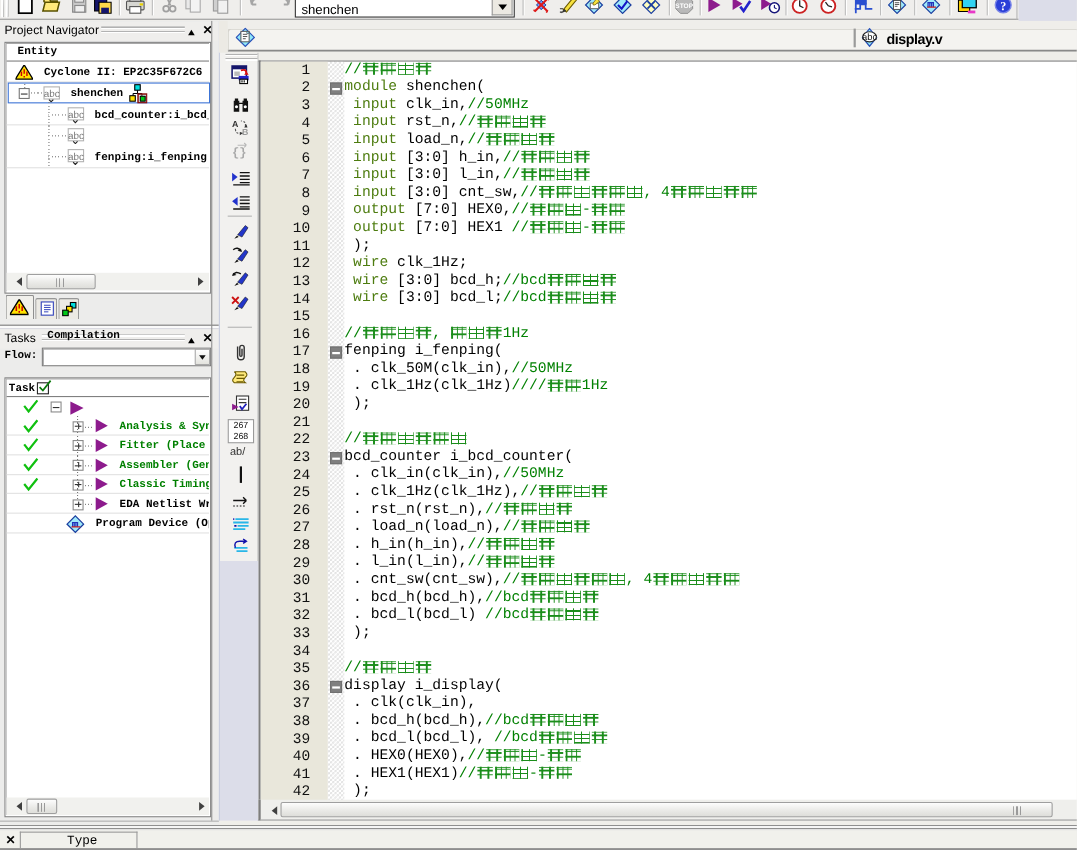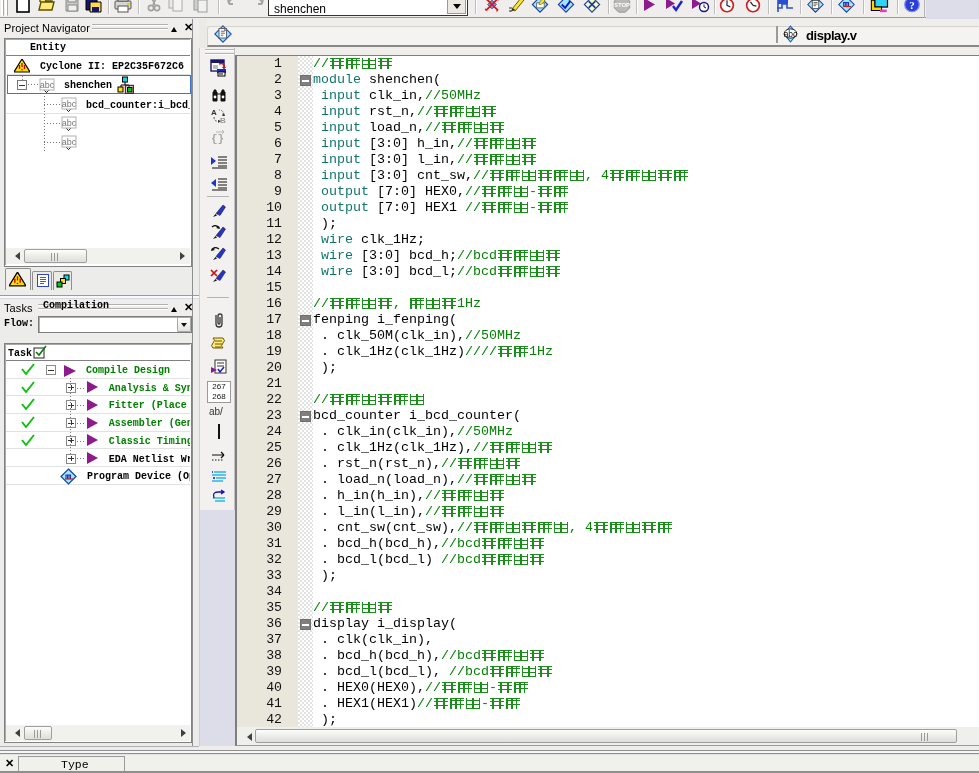--- a/index.html
+++ b/index.html
@@ -34,21 +34,21 @@
 
 #tabstrip{position:absolute;left:207px;top:25.6px;width:772px;height:21.9px;background:#f4f3f0;border-bottom:2px solid #898989;border-radius:3px 0 0 0;border-top:1px solid #d5d3cd;border-left:1px solid #d5d3cd}
 #vtoolbar{position:absolute;left:199px;top:48px;width:36px;height:698px;background:#f2f1ef;border-left:1px solid #c9cedf;border-right:1px solid #c2c2c2}
 #vtb-lav{position:absolute;left:0px;top:462px;width:36px;height:236px;background:#dcdde9}
 .vtbi{position:absolute;left:10px;width:18px;height:18px}
 .vsep{position:absolute;left:7px;width:22px;height:1px;background:#b4b4b4}
 #editor{position:absolute;left:235px;top:55px;width:744px;height:691px;background:#fff;border-left:2px solid #7e7e7e;border-top:1px solid #7e7e7e}
 #gutter{position:absolute;left:0px;top:0px;width:61px;height:672px;background:#e9e7db;font-family:"Liberation Mono",monospace;font-size:13.2px;line-height:16px;text-align:right;color:#111;padding-right:16px;white-space:pre}
 #foldcol{position:absolute;left:61px;top:0;width:15px;height:672px;background-image:linear-gradient(45deg,#e2e2e2 25%,transparent 25%,transparent 75%,#e2e2e2 75%),linear-gradient(45deg,#e2e2e2 25%,transparent 25%,transparent 75%,#e2e2e2 75%);background-position:0 0,2px 2px;background-size:4px 4px}
 #code{position:absolute;left:76px;top:0;font-family:"Liberation Mono",monospace;font-size:13.333px;line-height:16px;white-space:pre;color:#000}
-#code .k{color:#0f766e}
+#code .k{color:#4d7c0f}
 #code .c{color:#028102}
 i.z{display:inline-block;width:14px;height:11px;margin:0 1px;vertical-align:-2px;
  background:repeating-linear-gradient(0deg,currentColor 0 1px,transparent 1px 4px),repeating-linear-gradient(90deg,currentColor 0 1px,transparent 1px 6.5px);font-style:normal;opacity:.9}
 i.z:nth-of-type(3n+1){background-position:0 1px,3px 0}
 i.z:nth-of-type(3n+2){background:repeating-linear-gradient(0deg,currentColor 0 1px,transparent 1px 4.5px),repeating-linear-gradient(90deg,currentColor 0 1px,transparent 1px 4.5px);background-position:0 1px,1px 0}
 b.fc{display:inline-block;width:16px;font-weight:normal;position:relative}
 
 .fold{position:absolute;width:11px;height:11px;background:#7f7f7f;border:1px solid #707070}
 .fold:after{content:"";position:absolute;left:1px;top:4px;width:7px;height:2px;background:#fff}
 #hscroll{position:absolute;left:235px;top:727px;width:744px;height:19px;background:#efefec;border-left:2px solid #7e7e7e;border-bottom:1px solid #9a9a9a}
@@ -197,29 +197,30 @@
 <div id="dock"></div>
 
 <div class="ptitle" style="top:20px">
  <span class="t">Project Navigator</span>
  <span class="grip2" style="left:92px;top:4px;width:76px"></span>
  <span class="up" style="left:171px"></span>
       <span class="x" style="left:184px">✕</span>
 </div>
 
 <div class="tbox" style="top:38px;height:229px"></div>
-<div class="trow" style="left:6px;top:40px;width:184px;height:15.7px;border-bottom:1px solid #808080;"><span style="position:absolute;left:24px;top:2px">Entity</span></div>
+<div class="trow" style="left:6px;top:40px;width:184px;height:15.7px;border-bottom:1px solid #808080;"><span style="position:absolute;left:10px;top:2px">Entity</span></div>
 <div class="trow" style="left:6px;top:56px;width:184px;height:19.4px"><span style="position:absolute;left:34px;top:5px">Cyclone II: EP2C35F672C6</span></div>
 <svg class="abs" style="left:14px;top:59px;width:16px;height:14px" viewBox="0 0 16 14">
       <path d="M8 0 L16 13 L0 13 Z" fill="#ffe000" stroke="#000" stroke-width="1.2"></path>
       <path d="M8 4 v4 M8 10 v1.5 M5.5 6 v4 M10.5 6 v4" stroke="#cc0000" stroke-width="1.3"></path>
     </svg>
 <div class="abs" style="left:7px;top:75px;width:184px;height:19.4px;border:1px solid #3c74d6"></div>
 <div class="trow" style="left:6px;top:75.4px;width:184px;height:19px;border-bottom:0"><span style="position:absolute;left:58px;top:5px">shenchen</span></div>
 <div class="trow" style="left:6px;top:94.5px;width:184px;height:19.4px"><span style="position:absolute;left:80px;top:5px">bcd_counter:i_bcd_counter</span></div>
+<div class="trow" style="left:6px;top:133.3px;width:184px;height:19.4px"><span style="position:absolute;left:80px;top:5px">fenping:i_fenping</span></div>
 
 <div class="abs" style="left:21.5px;top:76px;width:1px;height:4px;background:repeating-linear-gradient(0deg,#777 0 1px,transparent 1px 3px)"></div>
 <div class="abs" style="left:17px;top:80px;width:10px;height:10px;background:#fff;border:1px solid #777"></div>
 <div class="abs" style="left:19px;top:84.5px;width:6px;height:1px;background:#333"></div>
 <div class="abs" style="left:28px;top:84px;width:12px;height:1px;background:repeating-linear-gradient(90deg,#777 0 1px,transparent 1px 3px)"></div>
 <div class="abs" style="left:44px;top:92px;width:1px;height:59px;background:repeating-linear-gradient(0deg,#777 0 1px,transparent 1px 3px)"></div>
 <div class="abs" style="left:44px;top:104px;width:17px;height:1px;background:repeating-linear-gradient(90deg,#777 0 1px,transparent 1px 3px)"></div>
 <div class="abs" style="left:44px;top:123px;width:17px;height:1px;background:repeating-linear-gradient(90deg,#777 0 1px,transparent 1px 3px)"></div>
 <div class="abs" style="left:44px;top:142px;width:17px;height:1px;background:repeating-linear-gradient(90deg,#777 0 1px,transparent 1px 3px)"></div>
 
@@ -291,21 +292,20 @@
 <div class="abs" style="left:177px;top:317px;width:14px;height:15px;background:linear-gradient(#ffffff,#e3e3de);border:1px solid #a8a8a8;border-radius:1px"></div>
 <div class="abs" style="left:180.5px;top:323px;width:0;height:0;border:3.5px solid transparent;border-top:4.5px solid #111"></div>
 
 <div class="tbox" style="top:343px;height:400px"></div>
 <div class="trow" style="left:6px;top:344px;width:184px;height:16.7px;border-bottom:1px solid #808080"><span style="position:absolute;left:2px;top:3.5px">Task</span></div>
 <svg class="abs" style="left:33px;top:345px;width:14px;height:14px" viewBox="0 0 14 14">
       <rect x="1" y="3" width="10" height="10" fill="#fff" stroke="#222"></rect>
       <path d="M3 7 L6 10 L13 1" stroke="#0b7a0b" stroke-width="1.6" fill="none"></path>
     </svg>
 
-<div class="trow" style="left:6px;top:361px;width:184px;height:17.7px;color:#008000"><span style="position:absolute;left:80px;top:4px">Compile Design</span></div>
 <div class="trow" style="left:6px;top:378.7px;width:184px;height:17.7px;color:#008000"><span style="position:absolute;left:102.7px;top:4px">Analysis &amp; Synthesis</span></div>
 <div class="trow" style="left:6px;top:396.4px;width:184px;height:17.7px;color:#008000"><span style="position:absolute;left:102.7px;top:4px">Fitter (Place &amp; Route)</span></div>
 <div class="trow" style="left:6px;top:414.1px;width:184px;height:17.7px;color:#008000"><span style="position:absolute;left:102.7px;top:4px">Assembler (Generate progr</span></div>
 <div class="trow" style="left:6px;top:431.8px;width:184px;height:17.7px;color:#008000"><span style="position:absolute;left:102.7px;top:4px">Classic Timing Analysis</span></div>
 <div class="trow" style="left:6px;top:449.5px;width:184px;height:17.7px"><span style="position:absolute;left:102.7px;top:4px">EDA Netlist Writer</span></div>
 <div class="trow" style="left:6px;top:467.2px;width:184px;height:17.7px"><span style="position:absolute;left:81px;top:4px">Program Device (Open Prog</span></div>
 
 <svg class="abs" style="left:20px;top:363px;width:15px;height:13px" viewBox="0 0 15 13">
       <path d="M2 6 L6 11 L14 1" stroke="#10c010" stroke-width="2" fill="none"></path>
     </svg>

